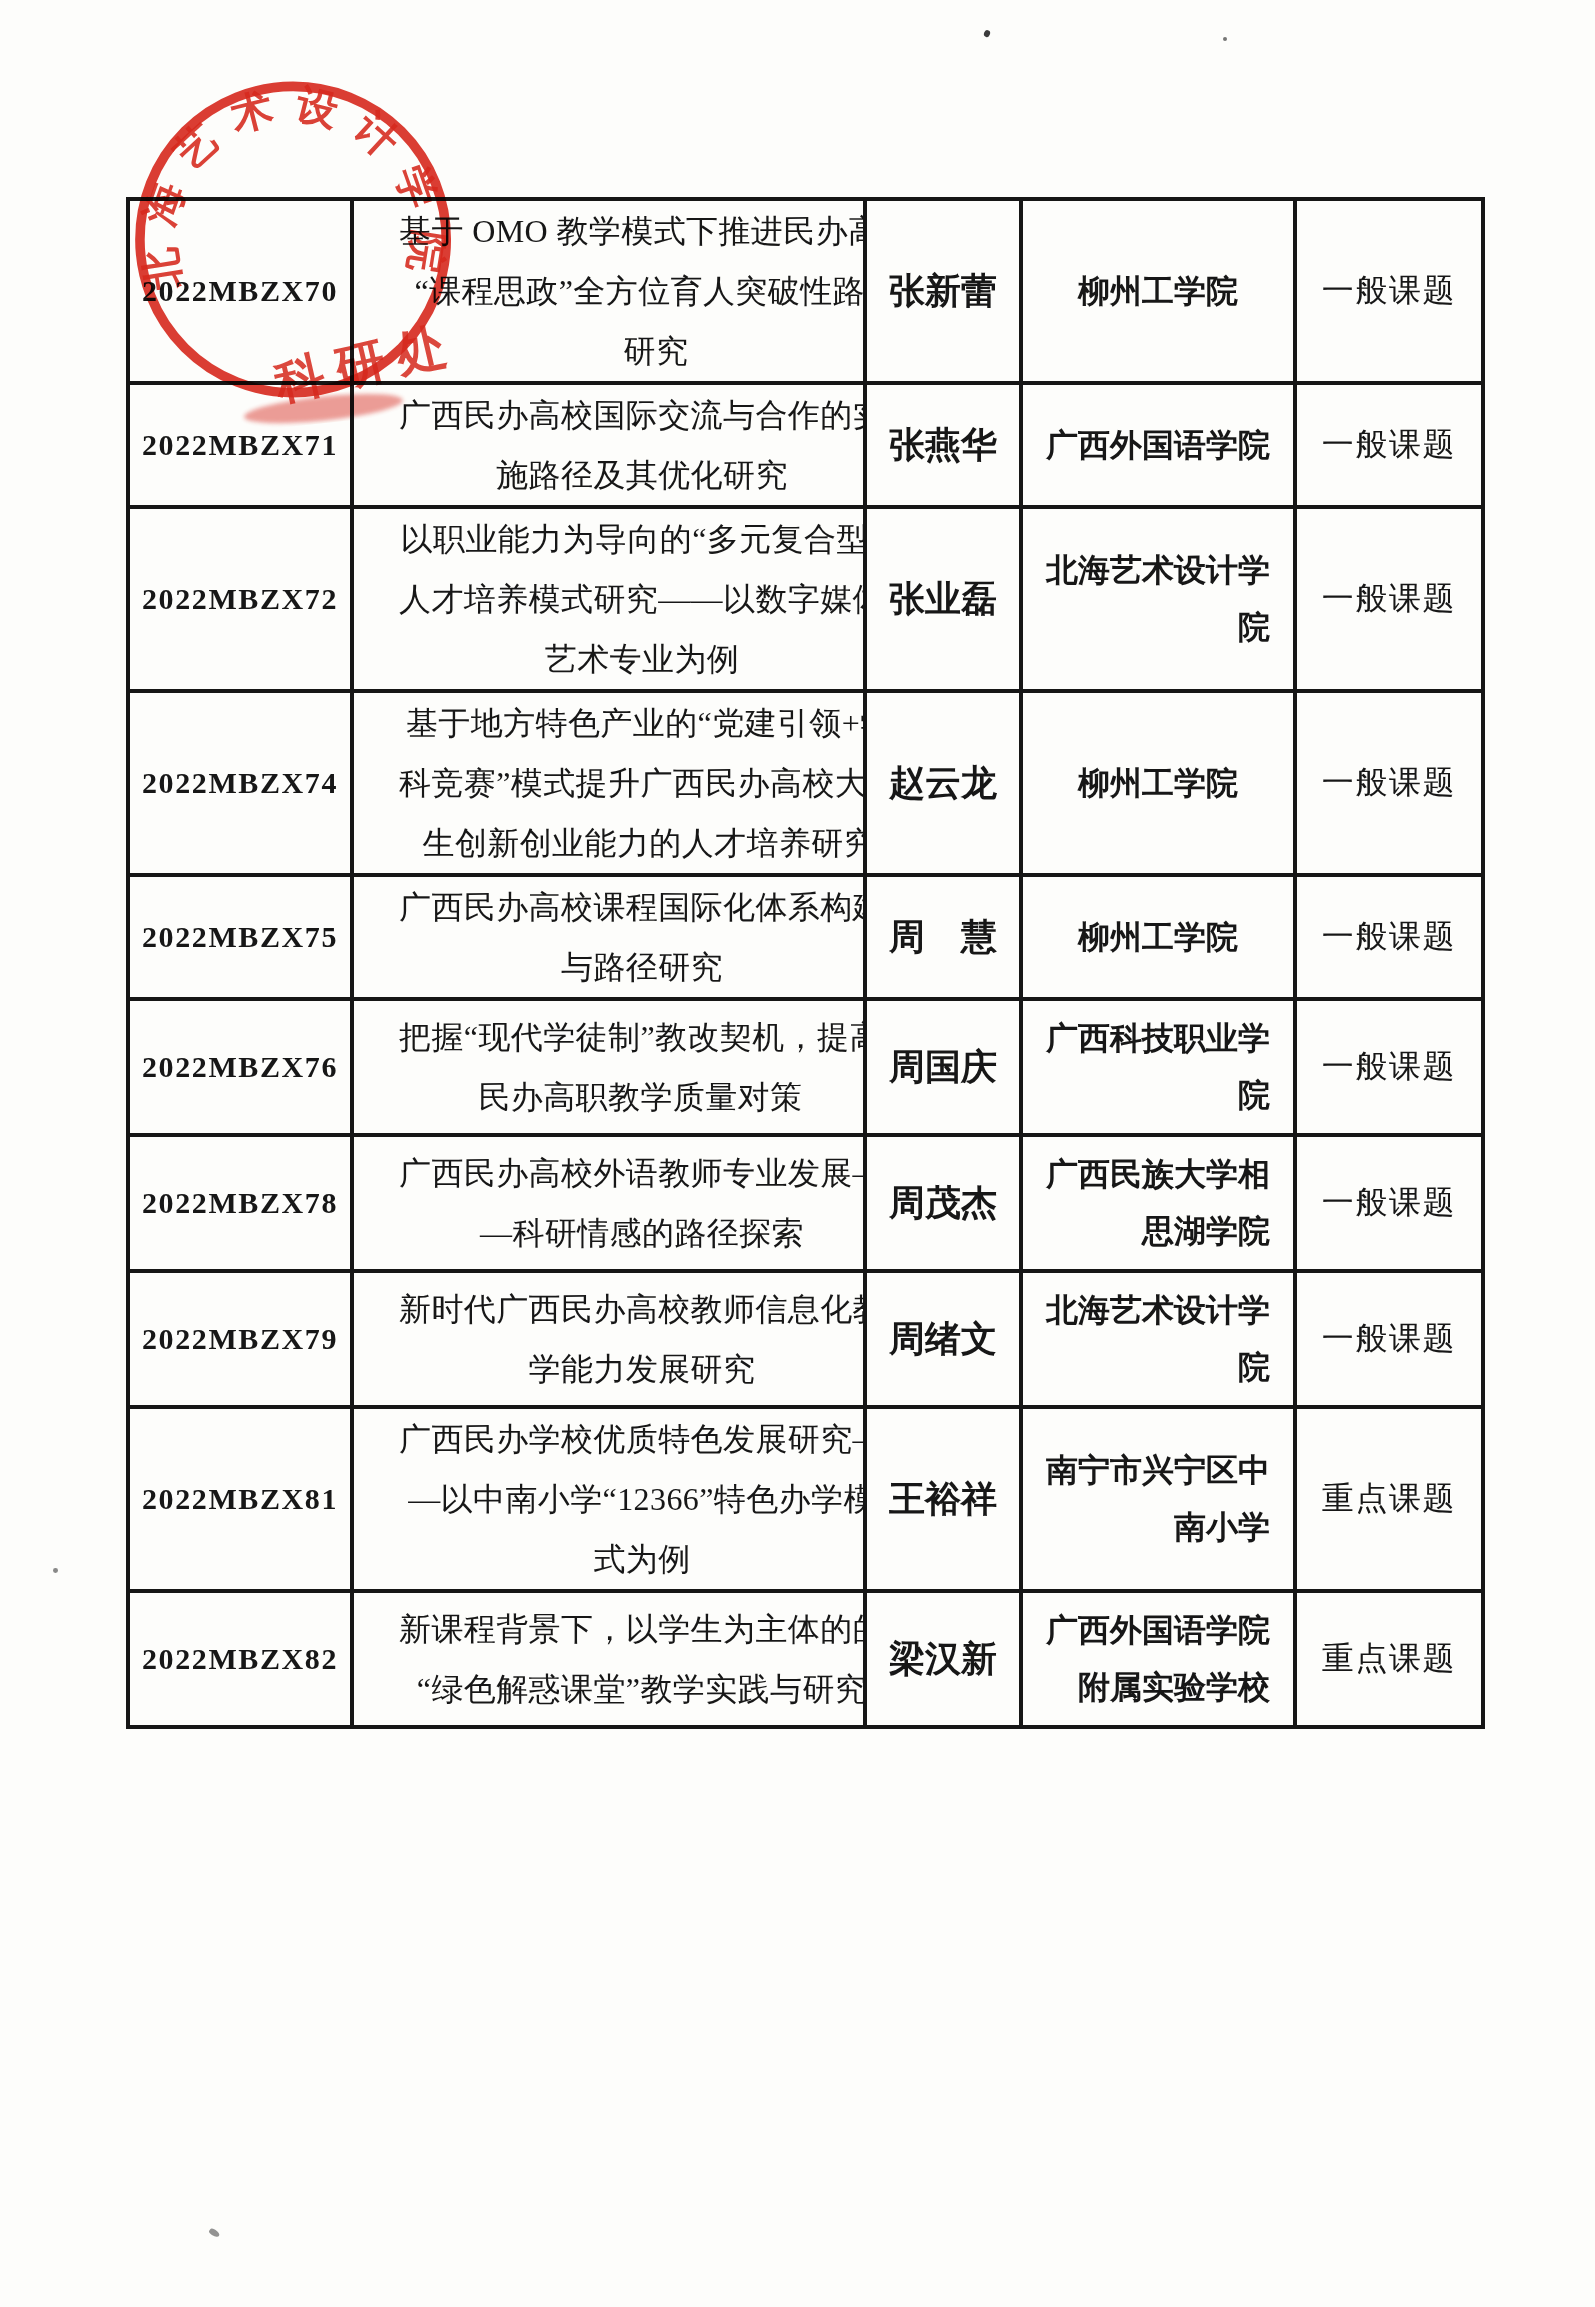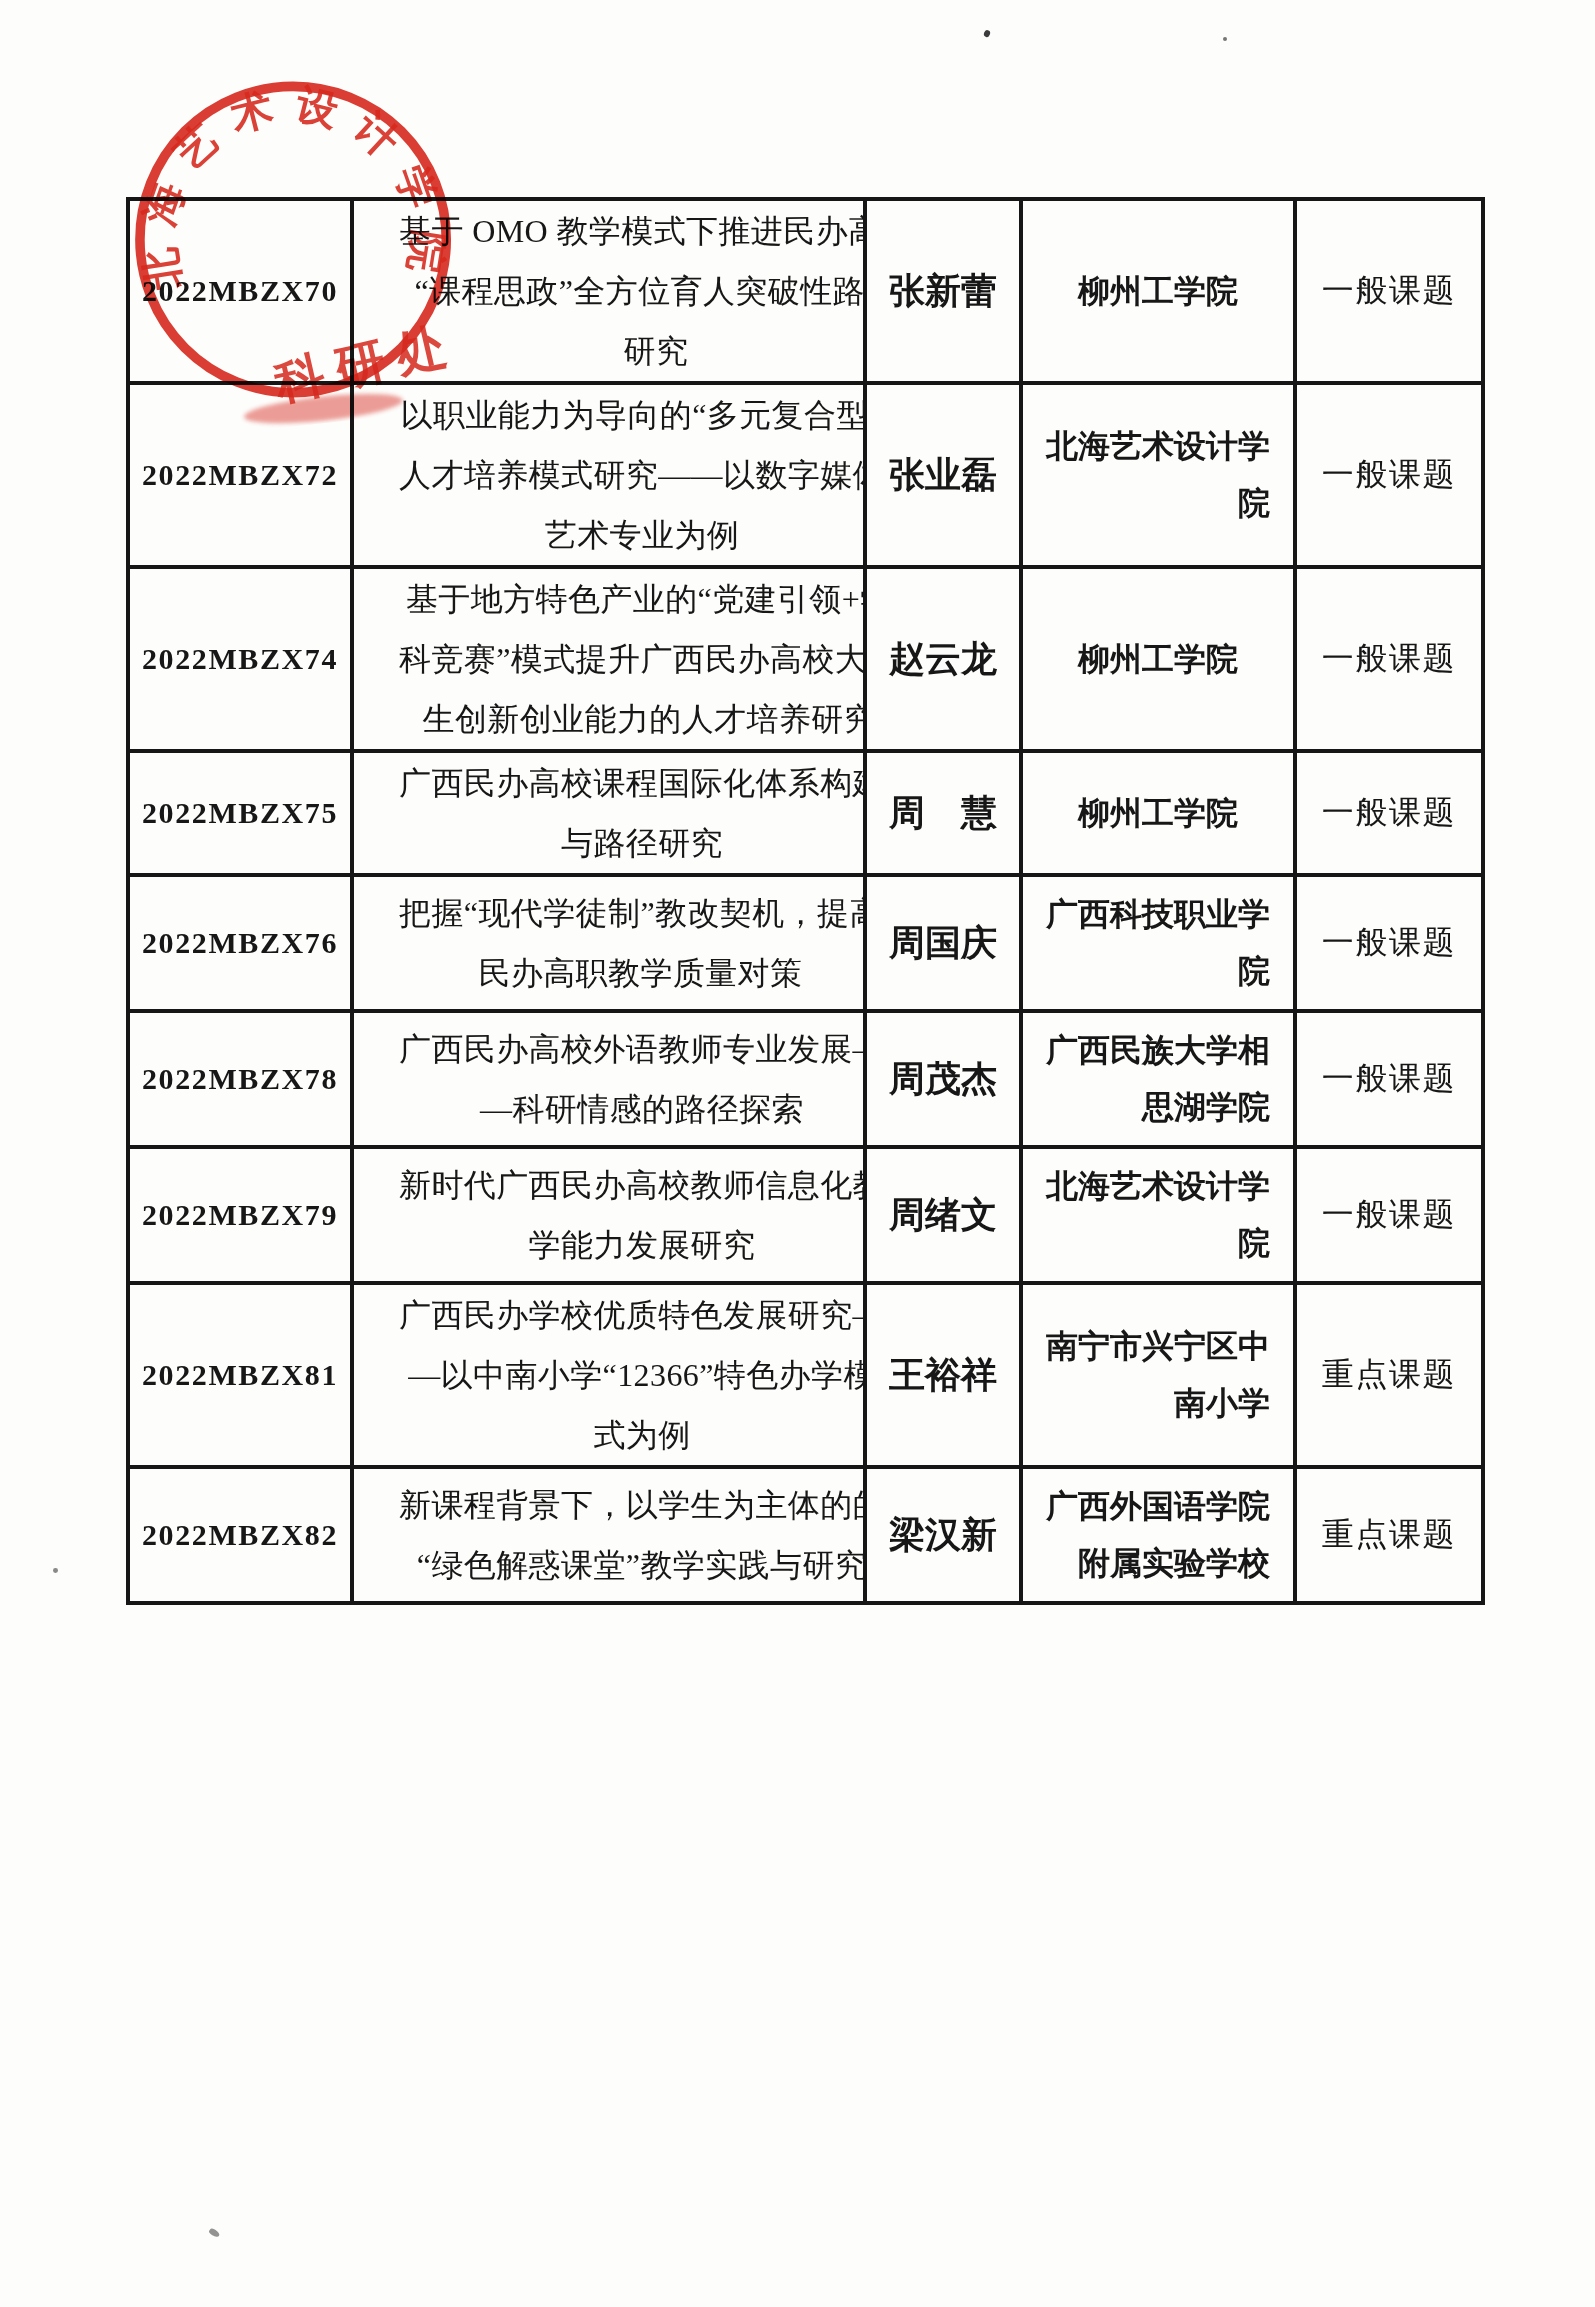--- a/index.html
+++ b/index.html
@@ -105,20 +105,28 @@
           <col style="width:188px">
       </colgroup>
       <tbody>
         <tr class="h3">
           <td class="c-id"><span>2022MBZX70</span></td>
           <td class="c-title"><span>基于 OMO 教学模式下推进民办高校
 “课程思政”全方位育人突破性路径
 研究</span></td>
           <td class="c-leader"><span>张新蕾</span></td>
           <td class="c-inst"><span>柳州工学院</span></td>
+          <td class="c-cat"><span>一般课题</span></td>
+        </tr>
+        <tr class="h2">
+          <td class="c-id"><span>2022MBZX71</span></td>
+          <td class="c-title"><span>广西民办高校国际交流与合作的实
+施路径及其优化研究</span></td>
+          <td class="c-leader"><span>张燕华</span></td>
+          <td class="c-inst"><span>广西外国语学院</span></td>
           <td class="c-cat"><span>一般课题</span></td>
         </tr>
         <tr class="h3">
           <td class="c-id"><span>2022MBZX72</span></td>
           <td class="c-title"><span>以职业能力为导向的“多元复合型”
 人才培养模式研究——以数字媒体
 艺术专业为例</span></td>
           <td class="c-leader"><span>张业磊</span></td>
           <td class="c-inst"><span>北海艺术设计学
 院</span></td>

